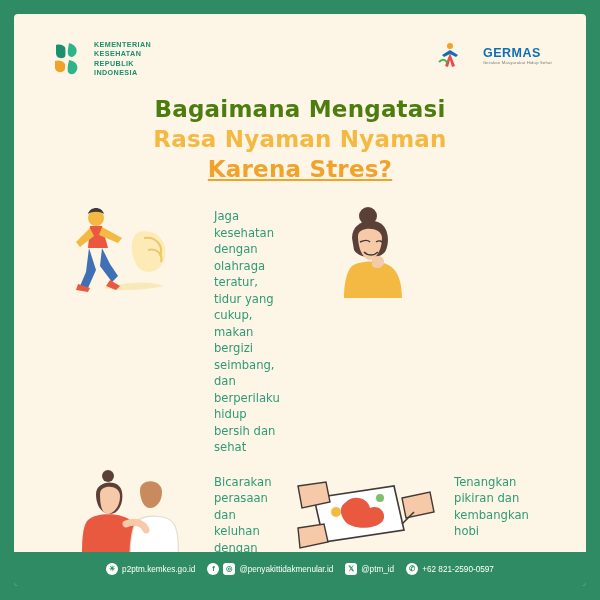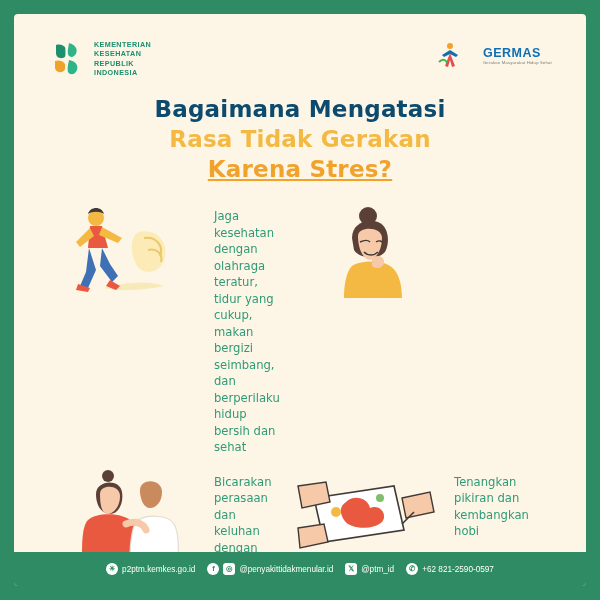--- a/index.html
+++ b/index.html
@@ -86,21 +86,21 @@
   
   .title {
     text-align: center;
     margin-top: 8px;
     font-family: "DejaVu Sans", sans-serif;
     font-weight: bold;
     font-size: 23px;
     line-height: 30px;
     letter-spacing: .2px;
   }
-  .title .l1 { color: #0c4a6e; display: block; }
+  .title .l1 { color: #4d7c0f; display: block; }
   .title .l2 { color: #f4b942; display: block; }
   .title .l3 { color: #f0a22a; display: block; text-decoration: underline; }
   
   .grid {
     margin: 18px 30px 0 30px;
     display: grid;
     grid-template-columns: 1fr 1fr 1fr;
     column-gap: 10px;
     row-gap: 4px;
   }
@@ -195,21 +195,21 @@
         </div>
         <div class="germas-text">
           <div class="germas-title">GERMAS</div>
           <div class="germas-sub">Gerakan Masyarakat Hidup Sehat</div>
         </div>
       </div>
     </div>
 
     <div class="title">
       <span class="l1">Bagaimana Mengatasi</span>
-      <span class="l2">Rasa Tidak Gerakan</span>
+      <span class="l2">Rasa Nyaman Nyaman</span>
       <span class="l3">Karena Stres?</span>
     </div>
 
     <div class="grid">
 
       <div class="cell">
         <div class="art">
           <svg width="170" height="100" viewBox="0 0 170 100">
             <path d="M60 86 C80 80 105 78 120 84 C100 88 78 90 60 86 Z" fill="#f7e9b8"></path>
             <path d="M95 30 C112 26 126 40 120 58 C116 72 98 74 92 62 C86 50 86 34 95 30 Z" fill="#fbe7a6" opacity=".75"></path>

